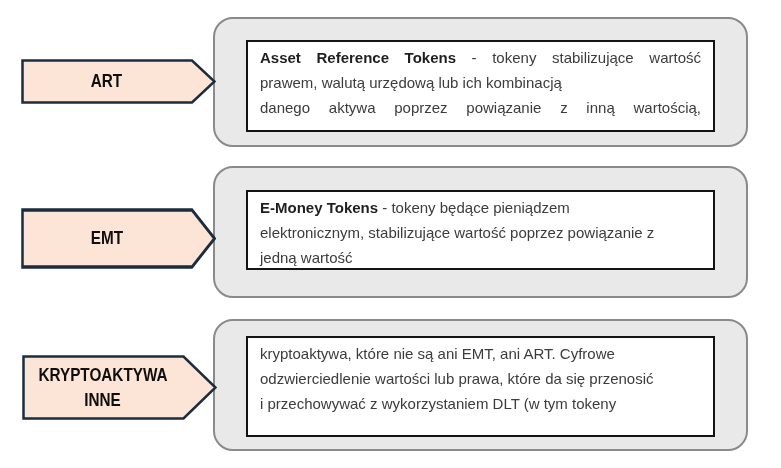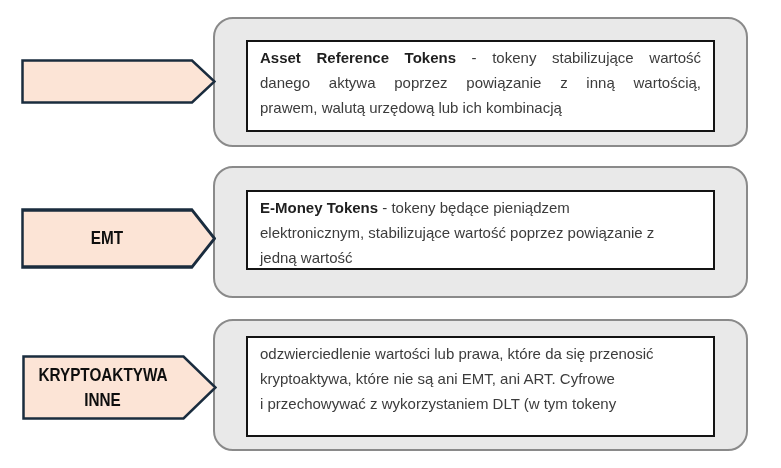--- a/index.html
+++ b/index.html
@@ -88,28 +88,31 @@
 </style>
 </head>
 <body>
 
 <div class="canvas">
 
   <div class="card card-1"></div>
 
   <div class="textbox textbox-1">
     <div class="def-line just"><b>Asset Reference Tokens</b><span> - tokeny stabilizujące wartość</span></div>
+    <div class="def-line"><span>prawem, walutą urzędową lub ich kombinacją</span></div>
     <div class="def-line just"><span>danego aktywa poprzez powiązanie z inną wartością,</span></div>
-    <div class="def-line"><span>prawem, walutą urzędową lub ich kombinacją</span></div>
   </div>
 
   <div class="arrow arrow-1">
     <svg viewBox="0 0 195 45" preserveAspectRatio="none">
       <polygon class="arrow-shape" points="1.5,1.5 171,1.5 193.5,22.5 171,43.5 1.5,43.5"></polygon>
     </svg>
+    <div class="arrow-label">
+      <span>ART</span>
+    </div>
   </div>
 
   <div class="card card-2"></div>
 
   <div class="textbox textbox-2">
     <div class="def-line"><b>E-Money Tokens</b><span> - tokeny będące pieniądzem</span></div>
     <div class="def-line"><span>elektronicznym, stabilizujące wartość poprzez powiązanie z</span></div>
     <div class="def-line"><span>jedną wartość</span></div>
   </div>
 
@@ -118,22 +121,22 @@
       <polygon class="arrow-shape" points="1.5,1.5 171,1.5 193.5,22.5 171,43.5 1.5,43.5"></polygon>
     </svg>
     <div class="arrow-label">
       <span>EMT</span>
     </div>
   </div>
 
   <div class="card card-3"></div>
 
   <div class="textbox textbox-3">
+    <div class="def-line"><span>kryptoaktywa, które nie są ani EMT, ani ART. Cyfrowe</span></div>
     <div class="def-line"><span>odzwierciedlenie wartości lub prawa, które da się przenosić</span></div>
-    <div class="def-line"><span>kryptoaktywa, które nie są ani EMT, ani ART. Cyfrowe</span></div>
     <div class="def-line"><span>i przechowywać z wykorzystaniem DLT (w tym tokeny</span></div>
   </div>
 
   <div class="arrow arrow-3">
     <svg viewBox="0 0 195 65" preserveAspectRatio="none">
       <polygon class="arrow-shape" points="1.5,1.5 161.5,1.5 193.5,32.5 161.5,63.5 1.5,63.5"></polygon>
     </svg>
     <div class="arrow-label">
       <span>KRYPTOAKTYWA</span>
       <span>INNE</span>

